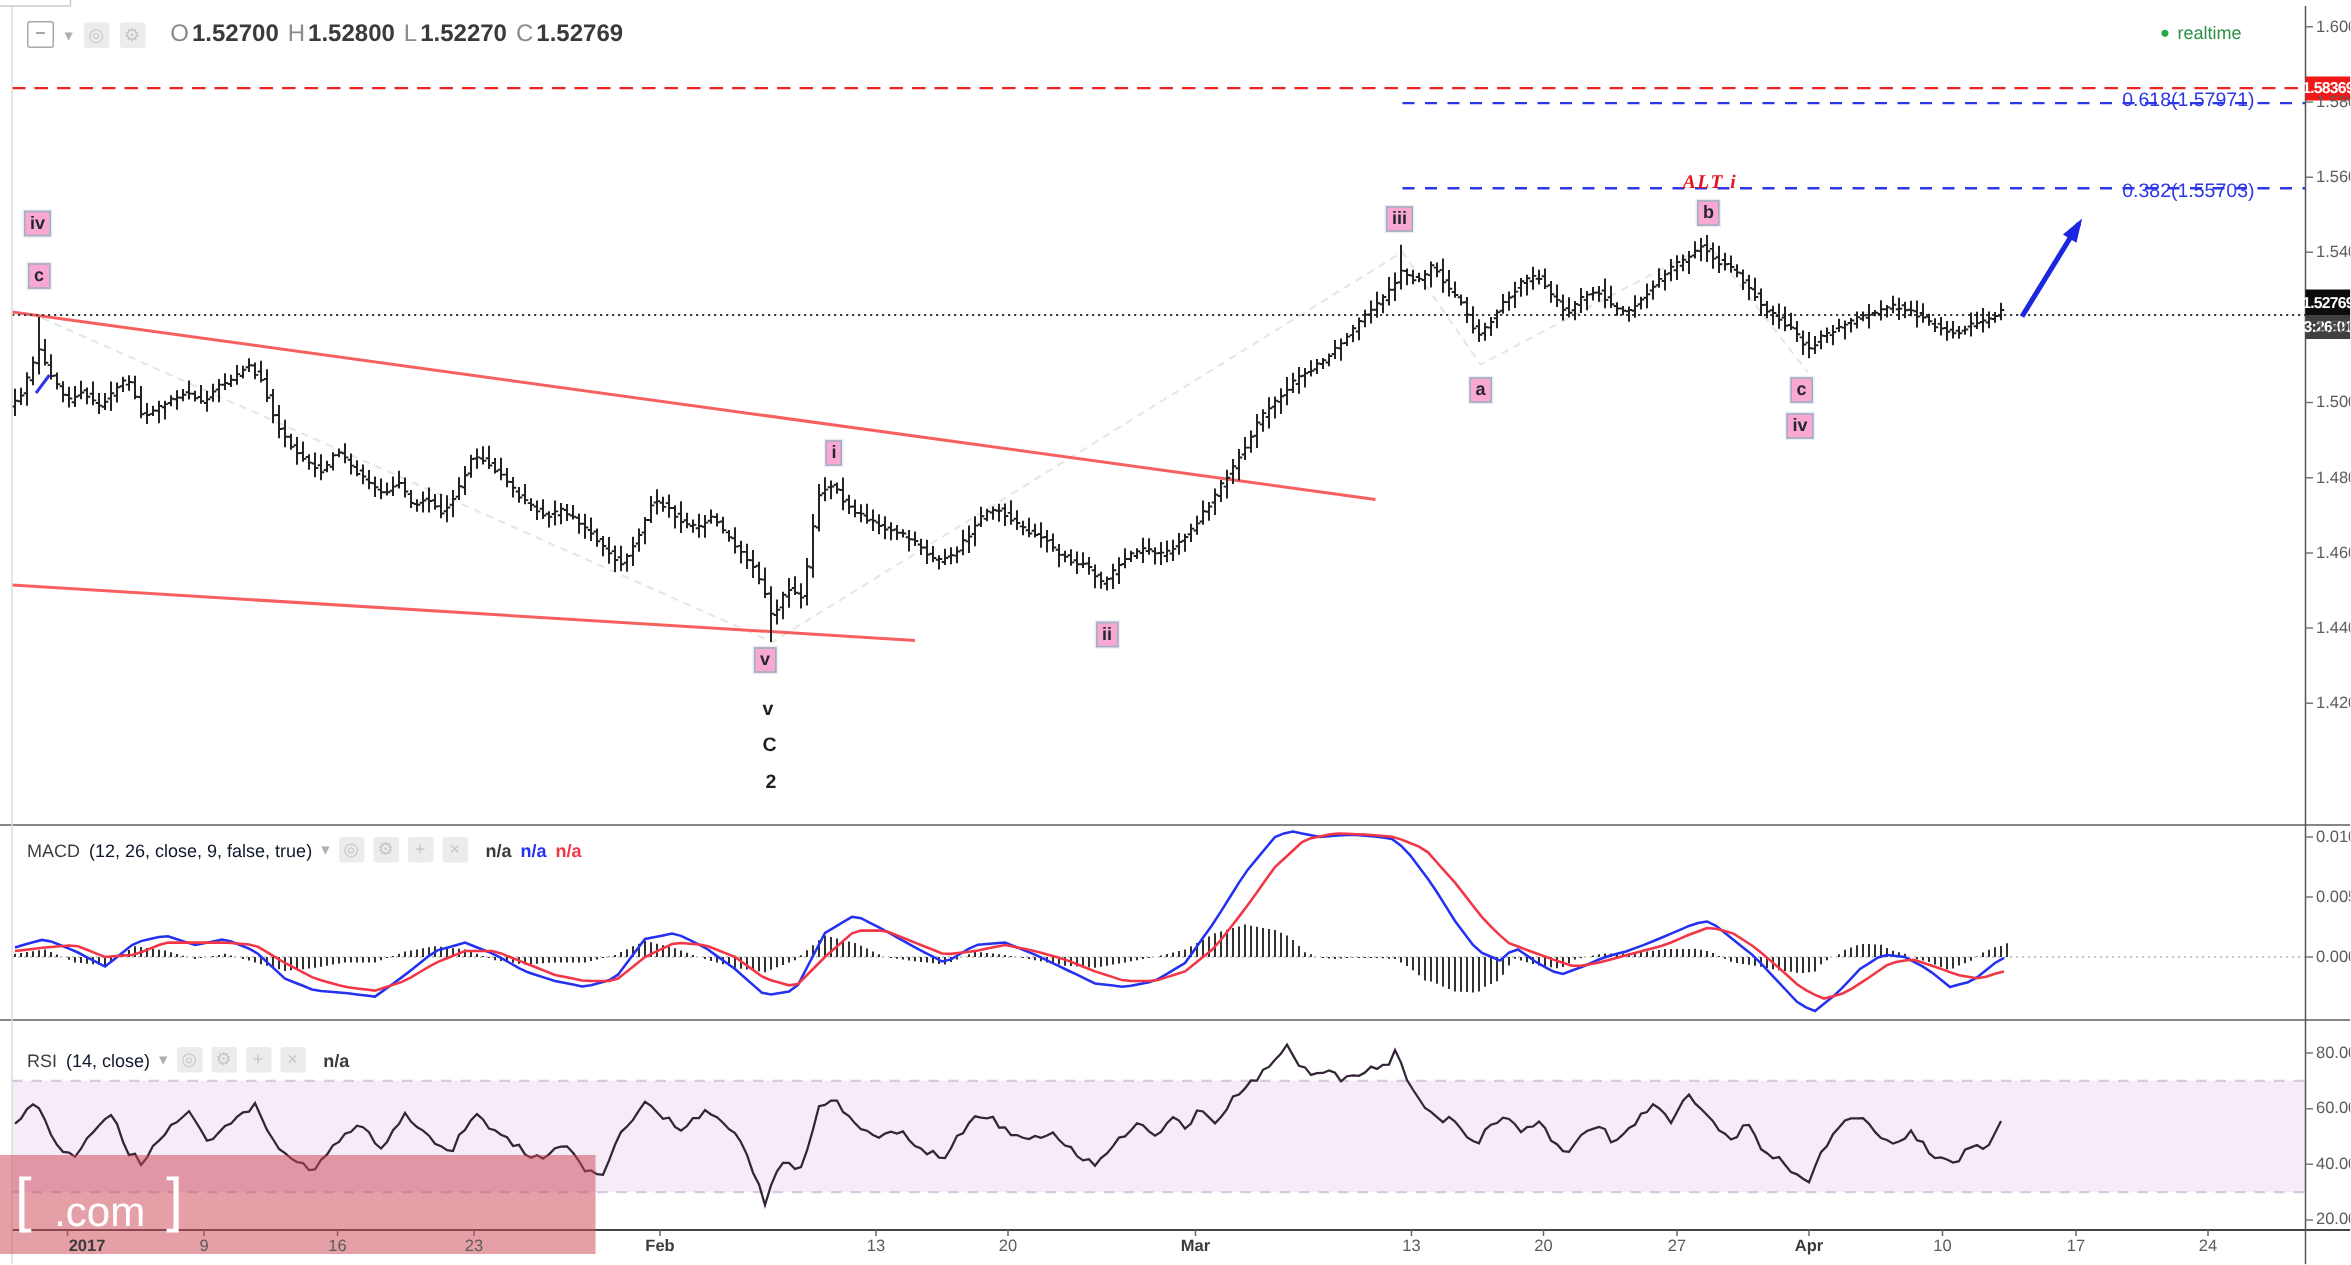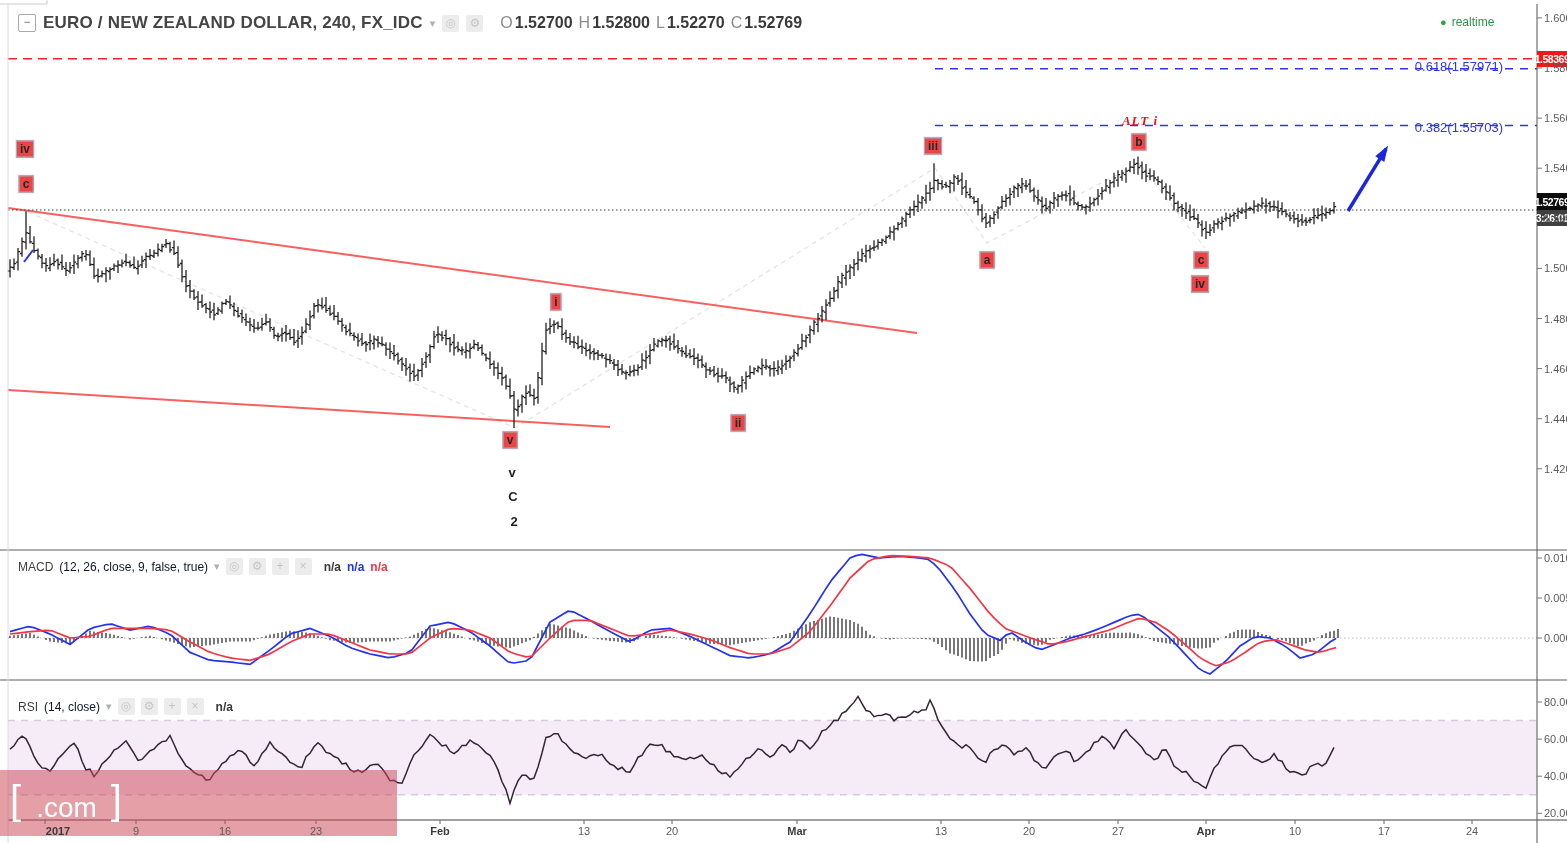--- a/index.html
+++ b/index.html
@@ -27,21 +27,21 @@
   .ind-params{color:#0f172a;}
   .ind-val{font-weight:700;}
   
   .tick-label{position:absolute;left:1544px;font-size:11px;color:#5c5c5c;transform:translateY(-50%);white-space:nowrap;}
   .badge{position:absolute;left:1537px;width:30px;color:#fff;font-weight:700;font-size:10.5px;
       letter-spacing:-0.5px;text-align:center;display:flex;align-items:center;justify-content:center;}
   .time-label{position:absolute;font-size:11px;color:#5c5c5c;transform:translateX(-50%);top:825px;white-space:nowrap;}
   .time-label.major{color:#3b3b3b;font-weight:700;}
   
   .wave-box{position:absolute;transform:translate(-50%,-50%);border:1px solid #9db0bf;
-      background:#ef4444;box-shadow:0 0 0 1px #e8eef2;padding:0 3px;font-size:12px;font-weight:700;
+      background:#f9a8d4;box-shadow:0 0 0 1px #e8eef2;padding:0 3px;font-size:12px;font-weight:700;
       color:#23282d;line-height:15px;cursor:pointer;}
   .wave-plain{position:absolute;transform:translate(-50%,-50%);font-size:13px;font-weight:700;color:#1f1f1f;}
   .alt-label{position:absolute;transform:translate(-50%,-50%);font-size:13px;font-weight:700;
       font-style:italic;letter-spacing:1px;}
   .fib-label{position:absolute;right:64px;font-size:13px;transform:translateY(-50%);cursor:pointer;}
   
   .watermark{left:0;top:770px;width:397px;height:66px;display:flex;align-items:center;
       color:#fff;padding-left:10px;box-sizing:border-box;}
   .wm-bracket{font-size:40px;font-weight:400;margin:0 14px 6px 0;}
   .wm-main{font-size:43px;letter-spacing:0.5px;}
@@ -108,21 +108,20 @@
       <line x1="1029" y1="820" x2="1029" y2="824" stroke="#666" stroke-width="1"></line>
       <line x1="1118" y1="820" x2="1118" y2="824" stroke="#666" stroke-width="1"></line>
       <line x1="1206" y1="820" x2="1206" y2="824" stroke="#666" stroke-width="1"></line>
       <line x1="1295" y1="820" x2="1295" y2="824" stroke="#666" stroke-width="1"></line>
       <line x1="1384" y1="820" x2="1384" y2="824" stroke="#666" stroke-width="1"></line>
       <line x1="1472" y1="820" x2="1472" y2="824" stroke="#666" stroke-width="1"></line>
     </svg>
 
   <div class="overlay main-header">
     <div class="collapse-btn">−</div>
-    <span class="symbol-title">EURO / NEW ZEALAND DOLLAR, 240, FX_IDC</span>
     <span class="caret">▾</span>
     <span class="hdr-btn">◎</span>
     <span class="hdr-btn">⚙</span>
     <div class="ohlc">
       <span><span class="lbl">O</span><span class="val">1.52700</span></span>
       <span><span class="lbl">H</span><span class="val">1.52800</span></span>
       <span><span class="lbl">L</span><span class="val">1.52270</span></span>
       <span><span class="lbl">C</span><span class="val">1.52769</span></span>
     </div>
   </div>

